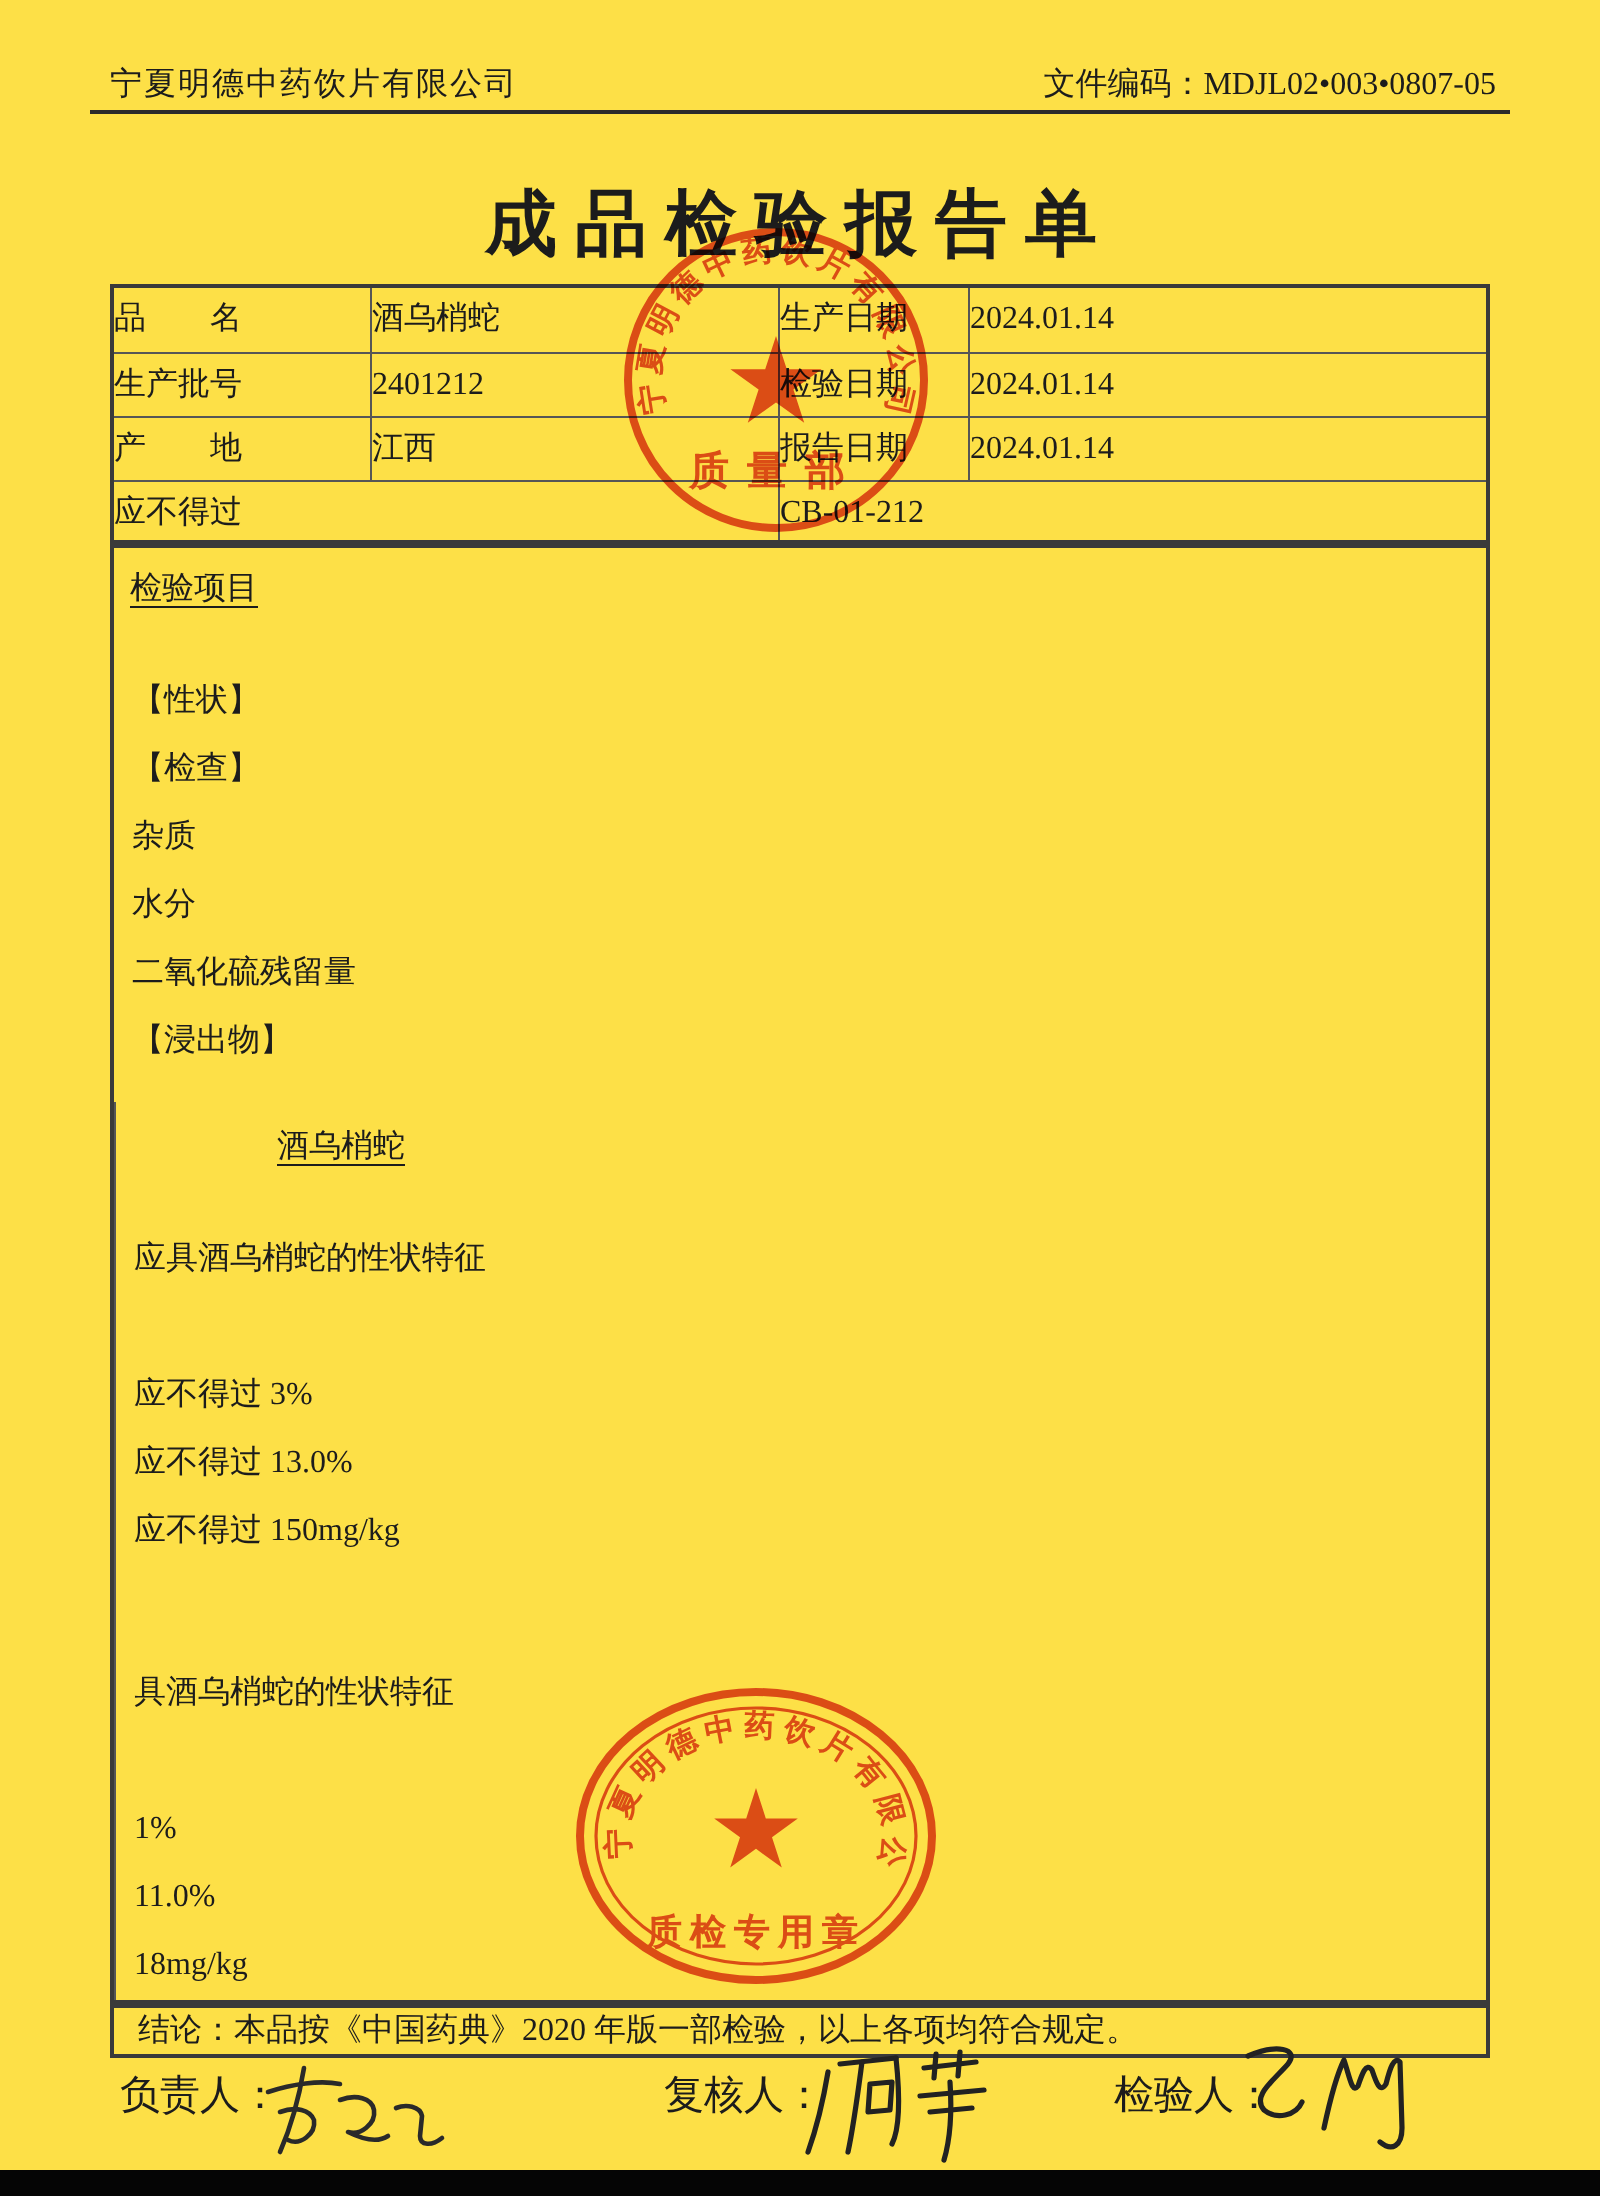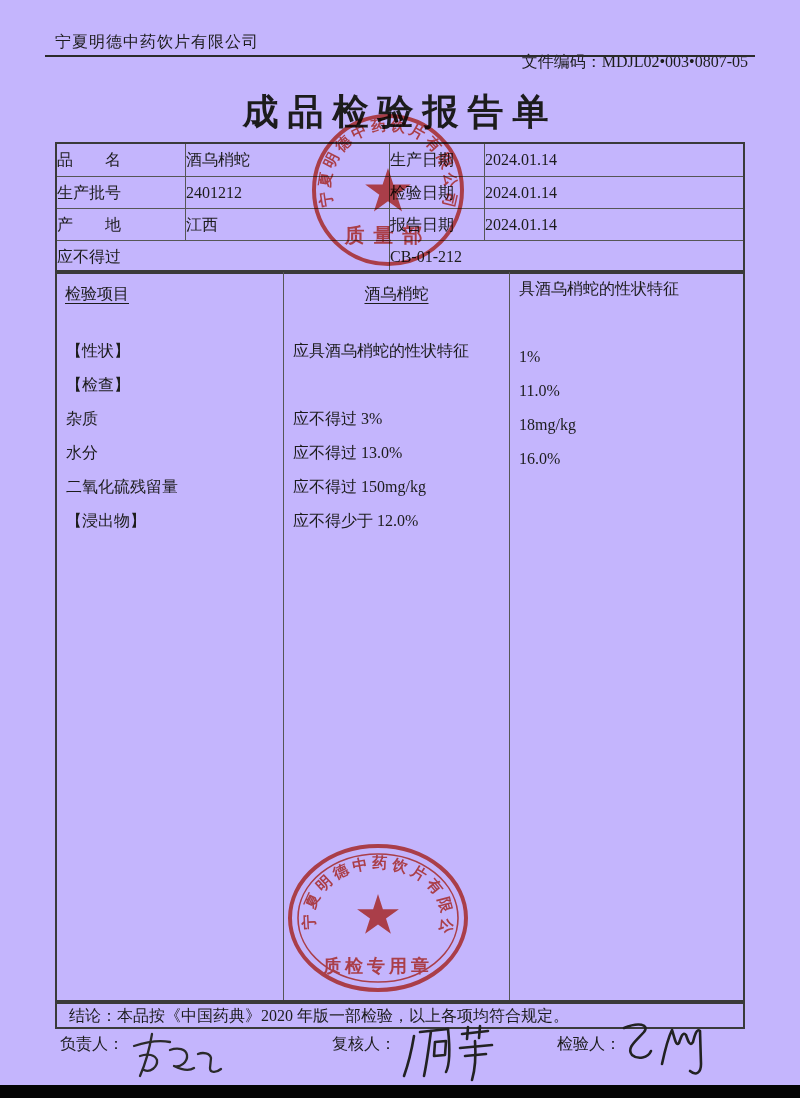--- a/index.html
+++ b/index.html
@@ -1,56 +1,56 @@
 <!DOCTYPE html>
 <html><head>
 <meta charset="utf-8">
 <style>
   html,body{margin:0;padding:0;background:#ffffff;}
   .page{
-    position:relative;width:800px;height:1098px;background:#c4b5fd;
+    position:relative;width:800px;height:1098px;background:#fde047;
     font-family:"Liberation Serif","DejaVu Serif",serif;color:#1c1c1c;
     overflow:hidden;
   }
   
   .hdr-company{position:absolute;left:55px;top:32px;font-size:16px;letter-spacing:1px;}
-  .hdr-code{position:absolute;right:52px;top:32px;font-size:16px;margin-top:20px;}
+  .hdr-code{position:absolute;right:52px;top:32px;font-size:16px;}
   .hdr-rule{position:absolute;left:45px;top:55px;width:710px;height:2px;background:#2b2b2b;}
   
   .title{position:absolute;left:0;top:88px;width:100%;text-align:center;
     font-size:36px;font-weight:bold;letter-spacing:9px;}
   
   .info-table{position:absolute;left:55px;top:142px;width:690px;
     border:2px solid #3a3a3a;box-sizing:border-box;
     display:grid;grid-template-columns:128px 204px 95px 1fr;grid-auto-rows:32px;}
   .icell{box-sizing:border-box;font-size:16px;line-height:31px;
     white-space:nowrap;border-top:1px solid #565656;border-left:1px solid #565656;}
   .icell.nt{border-top:none;}
   .icell.nl{border-left:none;}
   .icell.span2a{grid-column:1/3;}
   .icell.span2b{grid-column:3/5;}
   
   .main-table{position:absolute;left:55px;top:270px;width:690px;height:732px;
-    border:2px solid #3a3a3a;box-sizing:border-box;display:flex;}
+    border:2px solid #3a3a3a;box-sizing:border-box;display:flex;flex-direction:column;}
   .mcol{height:100%;box-sizing:border-box;}
   .mcol1{width:226px;}
   .mcol2{width:226px;border-left:1px solid #565656;}
   .mcol3{flex:1;border-left:1px solid #565656;}
   .mhead{height:62px;padding-top:12px;font-size:16px;box-sizing:border-box;}
   .mhead span{text-decoration:underline;text-underline-offset:4px;}
   .mhead.left{padding-left:8px;}
   .mhead.center{text-align:center;}
   .mcell{height:34px;line-height:34px;font-size:16px;padding-left:9px;
     white-space:nowrap;overflow:hidden;}
   
   .conclusion{position:absolute;left:55px;top:1002px;width:690px;height:27px;
     border:2px solid #3a3a3a;box-sizing:border-box;font-size:16px;
     line-height:24px;padding-left:12px;white-space:nowrap;}
   
-  .sig-label{position:absolute;font-size:16px;}
+  .sig-label{position:absolute;font-size:20px;}
   .sig-label.s1{left:60px;top:1034px;}
   .sig-label.s2{left:332px;top:1034px;}
   .sig-label.s3{left:557px;top:1034px;}
   .sig-svg{position:absolute;}
   .sig-svg.g1{left:122px;top:1028px;}
   .sig-svg.g2{left:398px;top:1022px;}
   .sig-svg.g3{left:612px;top:1018px;}
   
   .stamp{position:absolute;mix-blend-mode:multiply;opacity:0.88;}
   .stamp.top{left:308px;top:108px;}
@@ -99,29 +99,27 @@
       <div class="mcell">二氧化硫残留量</div>
       <div class="mcell">【浸出物】</div>
     </div>
     <div class="mcol mcol2">
       <div class="mhead center"><span>酒乌梢蛇</span></div>
       <div class="mcell">应具酒乌梢蛇的性状特征</div>
       <div class="mcell"></div>
       <div class="mcell">应不得过 3%</div>
       <div class="mcell">应不得过 13.0%</div>
       <div class="mcell">应不得过 150mg/kg</div>
-      <div class="mcell">应不得少于 12.0%</div>
     </div>
     <div class="mcol mcol3">
       <div class="mcell">具酒乌梢蛇的性状特征</div>
       <div class="mcell"></div>
       <div class="mcell">1%</div>
       <div class="mcell">11.0%</div>
       <div class="mcell">18mg/kg</div>
-      <div class="mcell">16.0%</div>
     </div>
   </div>
 
   <div class="conclusion">结论：本品按《中国药典》2020 年版一部检验，以上各项均符合规定。</div>
 
   <div class="sig-label s1">负责人：</div>
   <div class="sig-label s2">复核人：</div>
   <div class="sig-label s3">检验人：</div>
 
   <svg class="sig-svg g1" width="110" height="56" viewBox="0 0 110 56">

